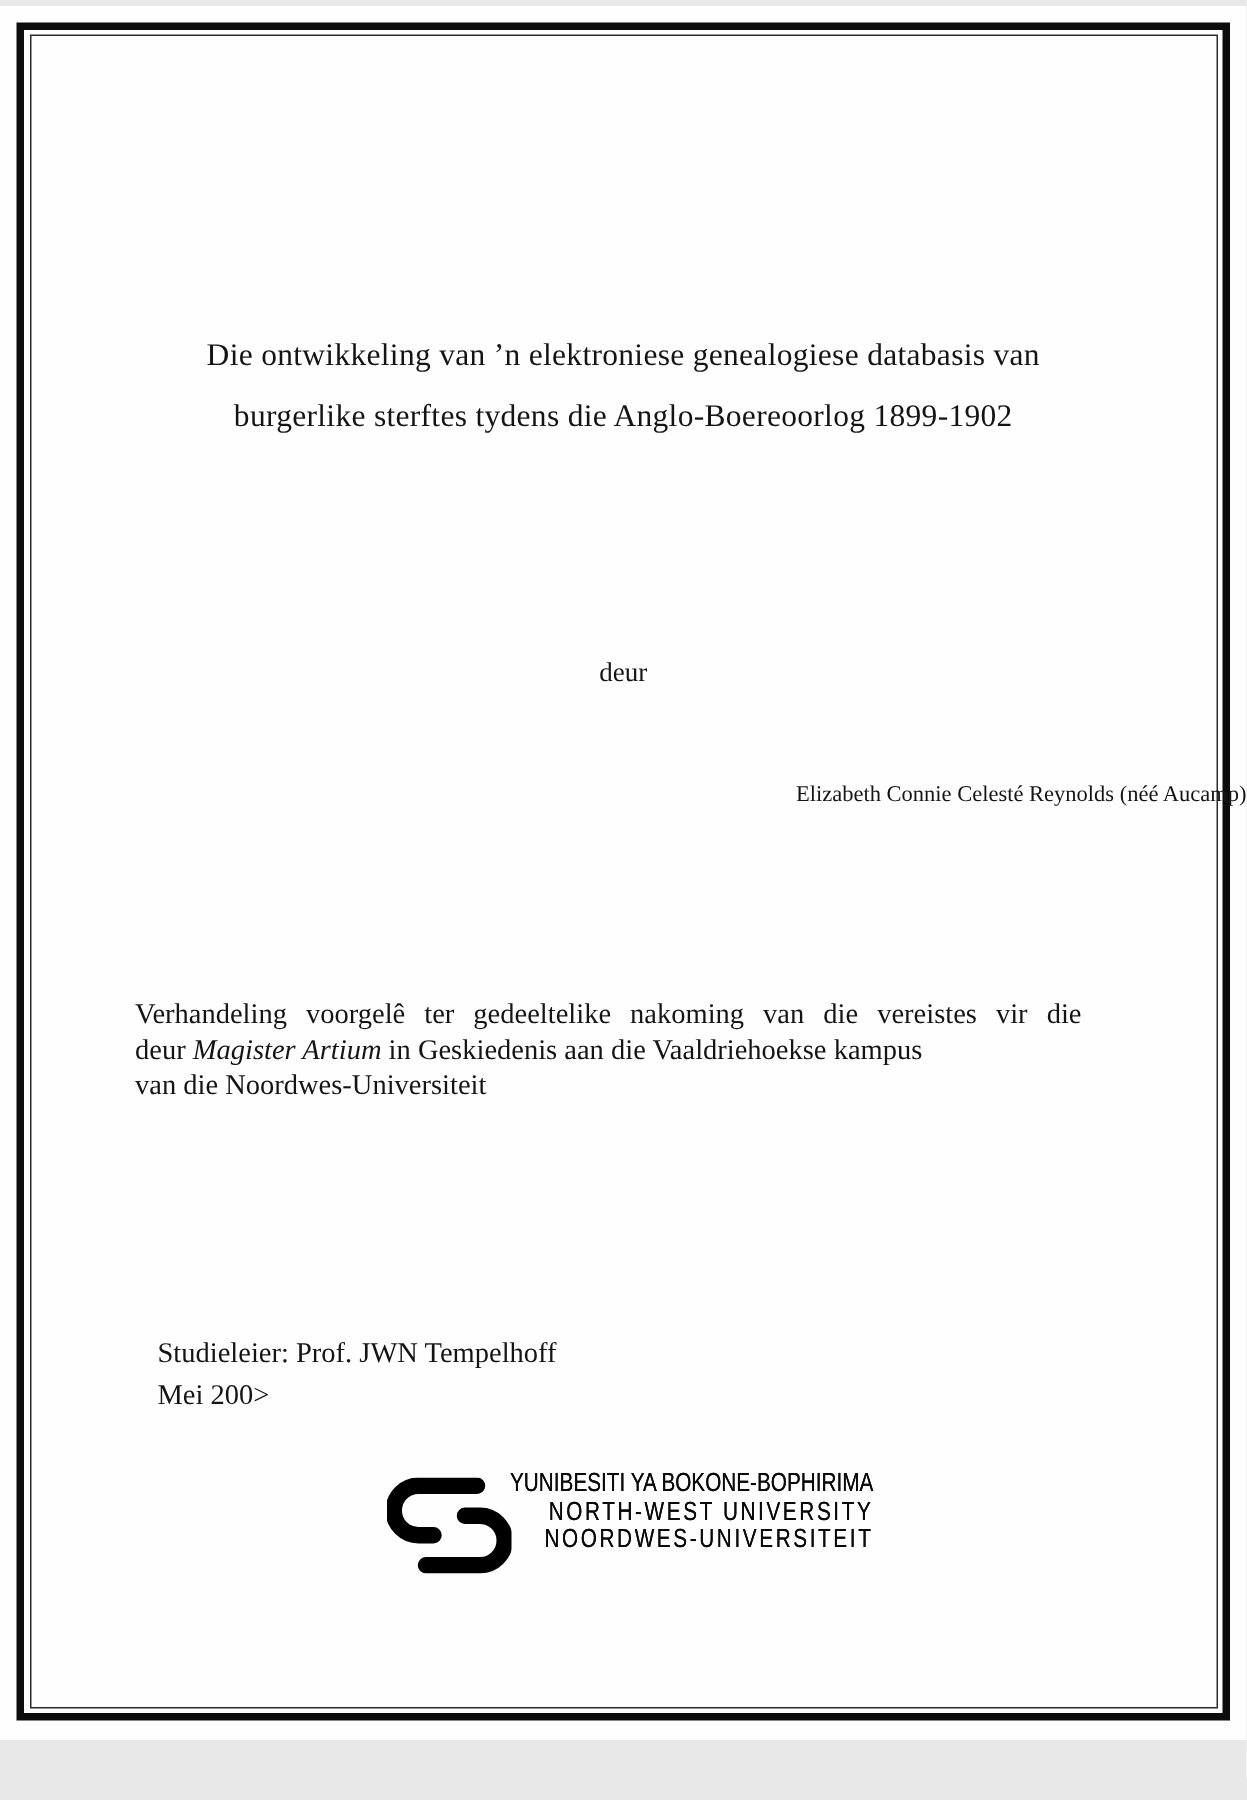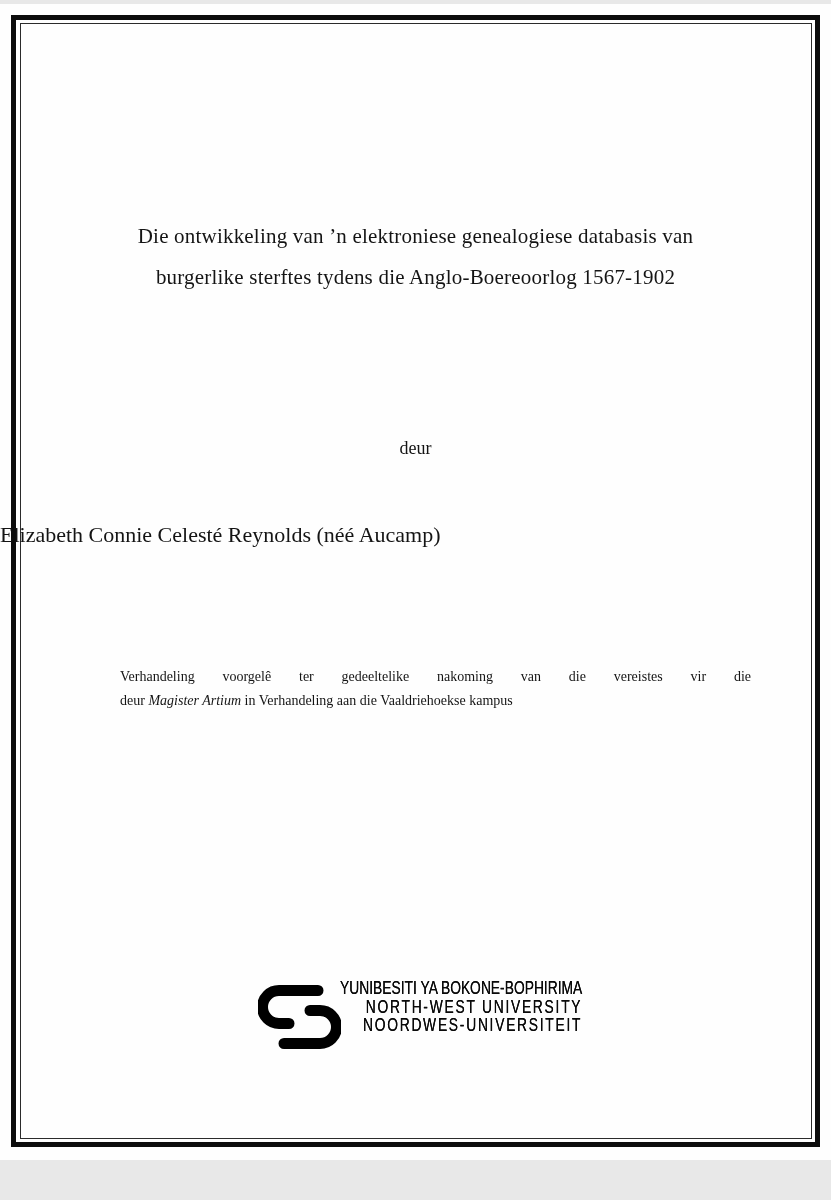--- a/index.html
+++ b/index.html
@@ -24,25 +24,25 @@
     position:absolute;left:60px;right:60px;top:212px;
     text-align:center;
     font-size:21px;line-height:41px;letter-spacing:0.2px;
   }
   .byline{
     position:absolute;left:0;right:0;top:434px;
     text-align:center;font-size:18px;
   }
   .author{
     position:absolute;left:0;right:0;top:518px;
-    text-align:left;font-size:22px;
+    text-align:right;font-size:15px;
   }
   .submission{
-    position:absolute;left:120px;width:631px;top:661px;
-    font-size:14px;line-height:23.5px;
+    position:absolute;left:90px;width:631px;top:661px;
+    font-size:19px;line-height:23.5px;
   }
   .submission .just{
     text-align:justify;
     text-align-last:justify;
   }
   .submission em{font-style:italic;text-align:center;}
   .supervisor-block{
     position:absolute;left:105px;top:885px;
     font-size:19px;line-height:27.5px;
   }
@@ -68,32 +68,37 @@
 </head>
 <body>
 
 <div class="page">
 
   <div class="frame-outer"></div>
   <div class="frame-inner"></div>
 
   <div class="title-block">
     <div>Die ontwikkeling van ’n elektroniese genealogiese databasis van</div>
-    <div>burgerlike sterftes tydens die Anglo-Boereoorlog 1567-1902</div>
+    <div>burgerlike sterftes tydens die Anglo-Boereoorlog 1899-1902</div>
   </div>
 
   <div class="byline">deur</div>
 
   <div class="author">Elizabeth Connie Celesté Reynolds (néé Aucamp)</div>
 
   <div class="submission">
     <div class="just">Verhandeling voorgelê ter gedeeltelike nakoming van die vereistes vir die</div>
-    <div><span>deur </span><em>Magister Artium</em><span> in Verhandeling aan die Vaaldriehoekse kampus</span></div>
+    <div><span>deur </span><em>Magister Artium</em><span> in Geskiedenis aan die Vaaldriehoekse kampus</span></div>
+    <div>van die Noordwes-Universiteit</div>
   </div>
 
+  <div class="supervisor-block">
+    <div>Studieleier: Prof. JWN Tempelhoff</div>
+    <div>Mei 200&gt;</div>
+  </div>
 
   <div class="logo">
 
     <svg width="83" height="64" viewBox="0 0 83 64" aria-hidden="true">
       <g fill="none" stroke="#000000" stroke-width="11" stroke-linecap="round">
 
         <path d="M 60 5.5 H 21 A 16.5 16.5 0 0 0 21 38.5 H 31"></path>
 
         <path d="M 26 58.5 H 62 A 16.5 16.5 0 0 0 62 25.5 H 52"></path>
       </g>

